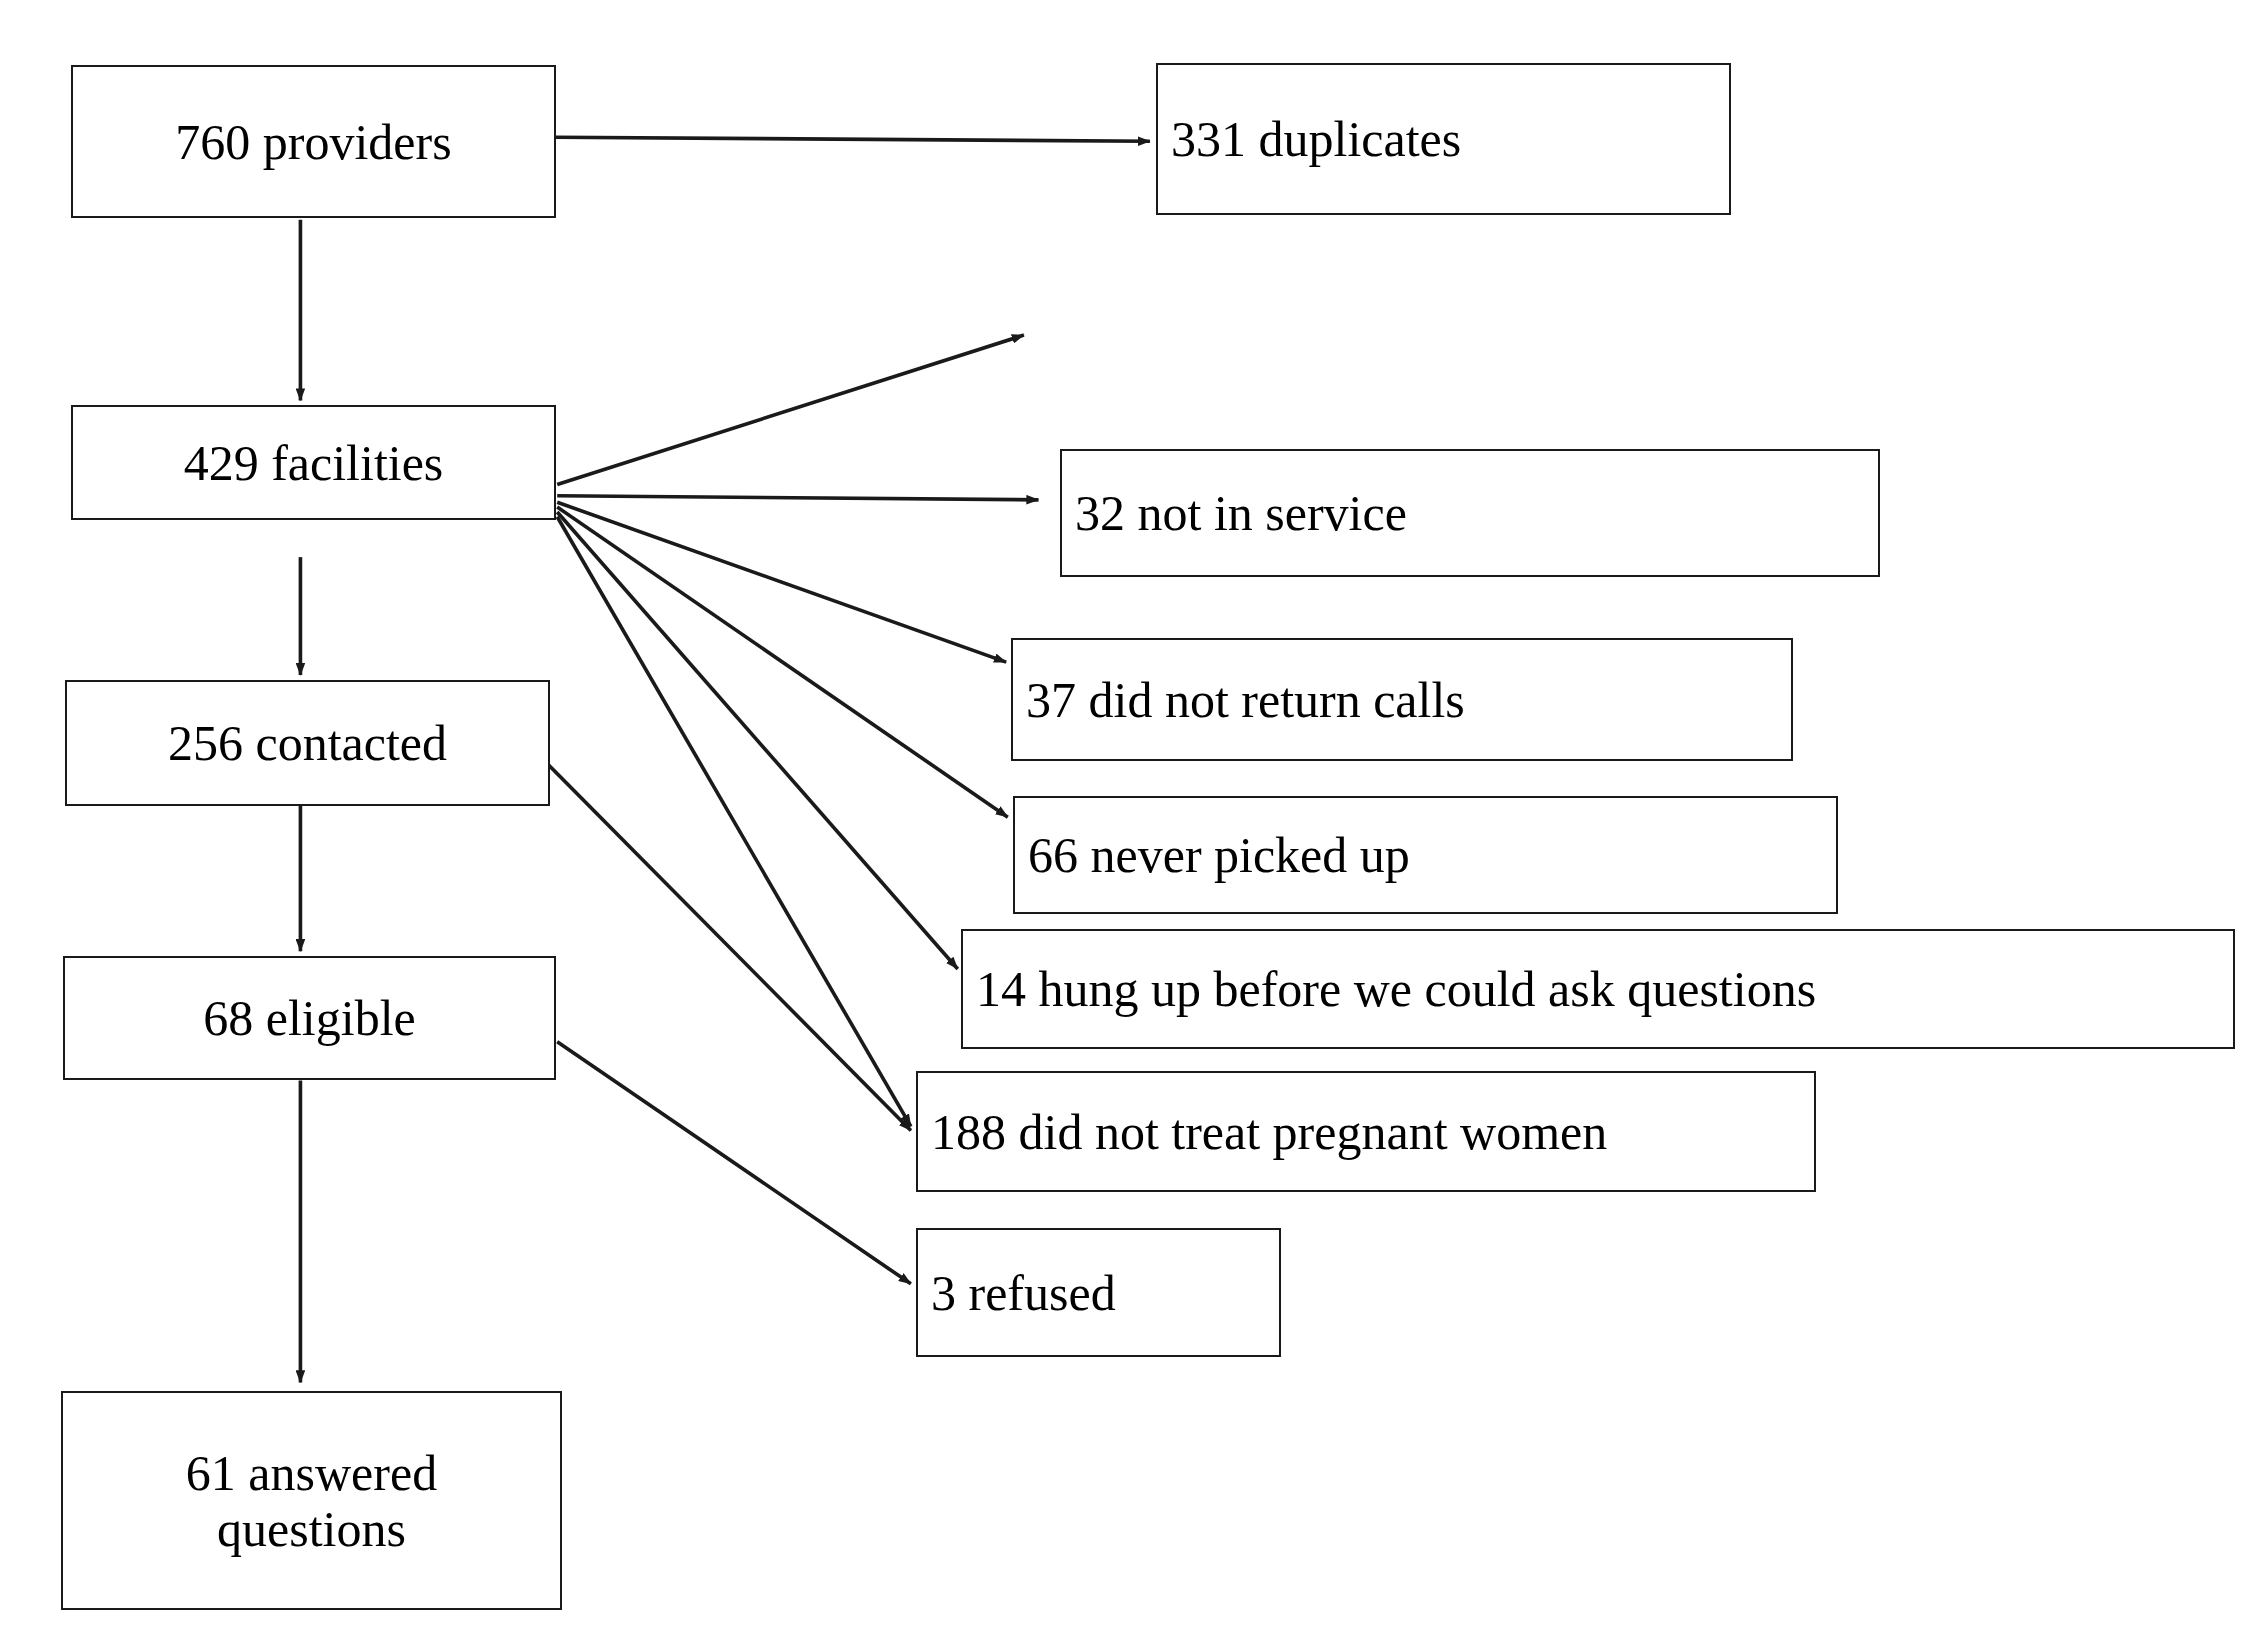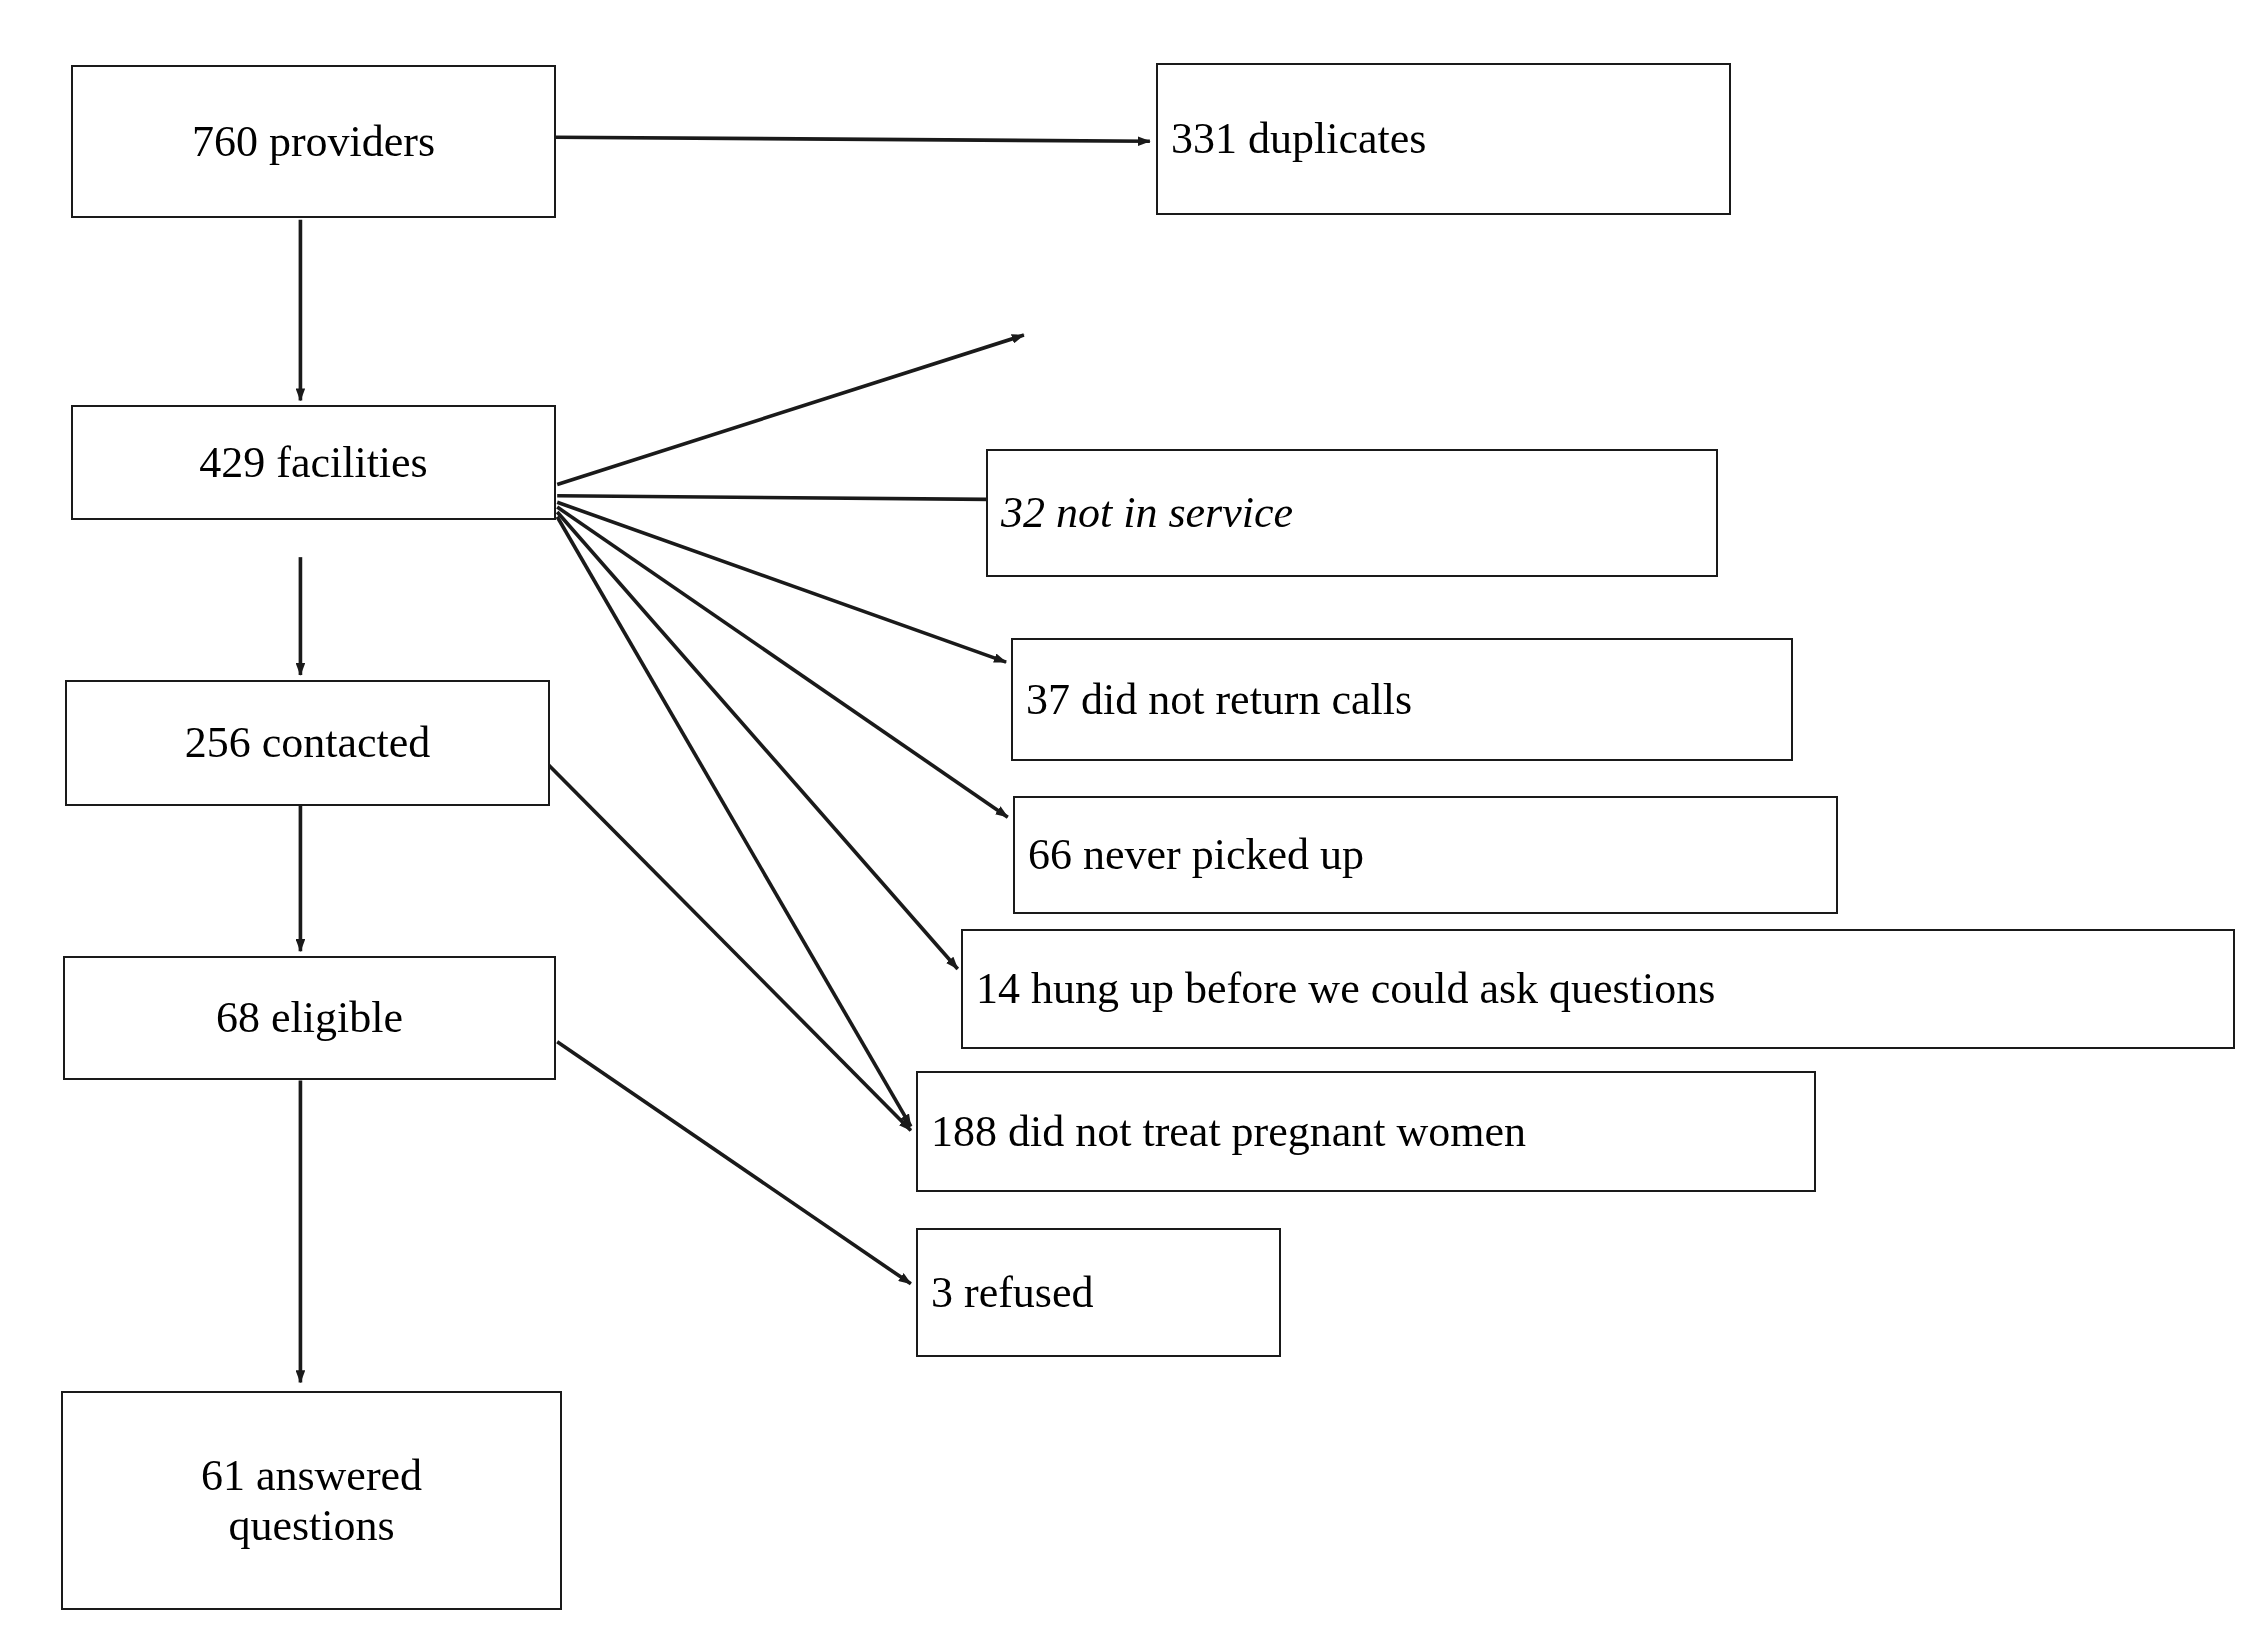--- a/index.html
+++ b/index.html
@@ -1,20 +1,20 @@
 <!DOCTYPE html>
 <html style="font-size:13px"><head>
 <meta charset="utf-8">
 <style>
   html,body{margin:0;padding:0;background:#ffffff;}
   body{width:2261px;height:1644px;overflow:hidden;font-family:"Liberation Serif","DejaVu Serif",serif;}
   #stage{position:relative;width:2261px;height:1644px;background:#fff;}
   svg#wires{position:absolute;left:0;top:0;width:2261px;height:1644px;}
   .node{position:absolute;box-sizing:border-box;border:2.4px solid #1a1a1a;background:#fff;
-        display:flex;align-items:center;color:#000;font-size:44px;line-height:1.12;}
+        display:flex;align-items:center;color:#000;font-size:50px;line-height:1.12;}
   .node.c{justify-content:center;text-align:center;}
   .node.l{justify-content:flex-start;padding-left:13px;text-align:left;}
   .node span{display:block;}
 </style>
 </head>
 <body>
 
 <div id="stage">
 
   <svg id="wires" viewBox="0 0 2800 2036" xmlns="http://www.w3.org/2000/svg">
@@ -54,21 +54,21 @@
 
   <div class="node l" style="left:1156px;top:63px;width:575px;height:152px;">
     <span>331 duplicates</span>
   </div>
 
   <div class="node c" style="left:71px;top:405px;width:485px;height:115px;">
     <span>429 facilities</span>
   </div>
 
 
-  <div class="node l" style="left:986px;top:449px;width:732px;height:128px;font-style:italic;">
+  <div class="node l" style="left:1060px;top:449px;width:820px;height:128px;">
     <span>32 not in service</span>
   </div>
 
   <div class="node l" style="left:1011px;top:638px;width:782px;height:123px;">
     <span>37 did not return calls</span>
   </div>
 
   <div class="node l" style="left:1013px;top:796px;width:825px;height:118px;">
     <span>66 never picked up</span>
   </div>

